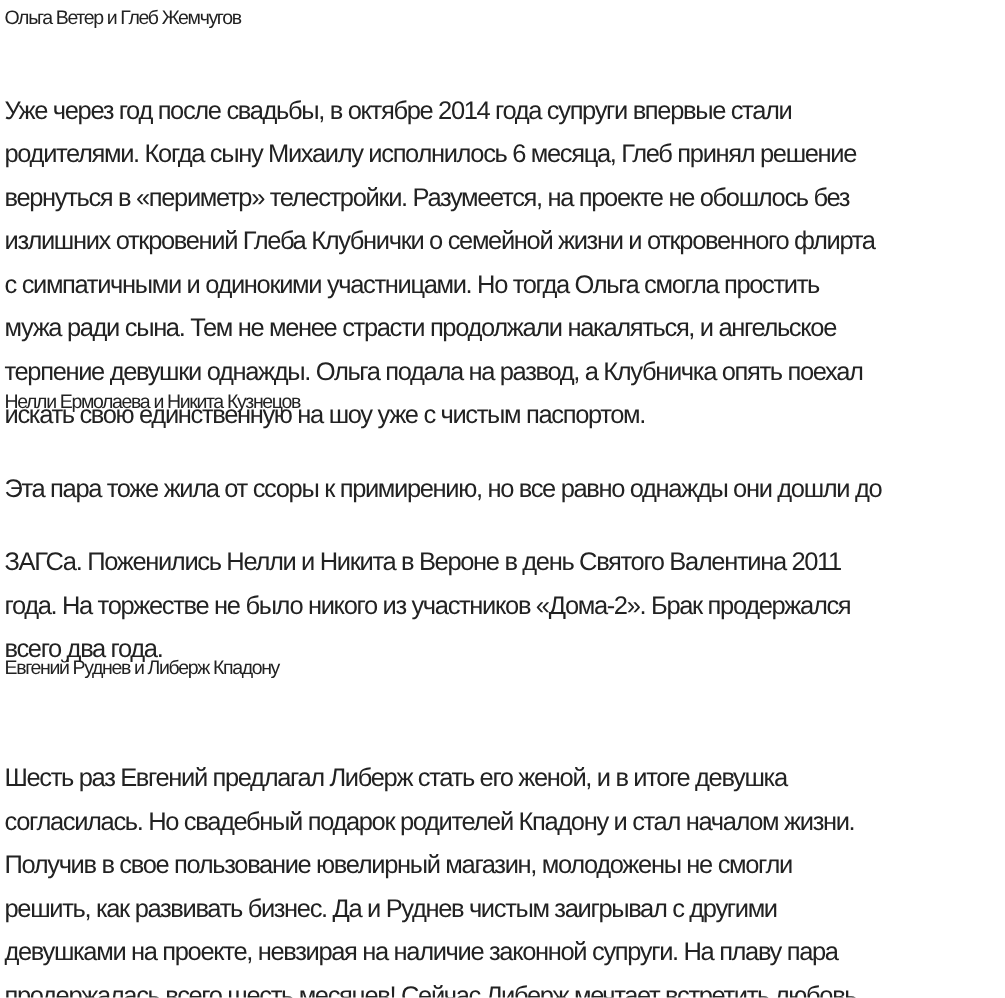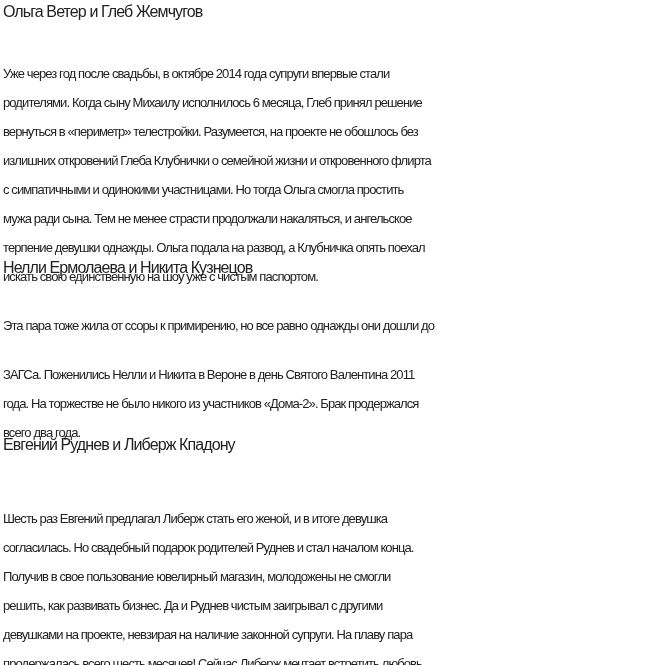--- a/index.html
+++ b/index.html
@@ -18,27 +18,27 @@
     .article {
       position: absolute;
       left: 3px;
       top: 0;
       width: 667px;
     }
     .line {
       position: absolute;
       left: 0;
       white-space: nowrap;
-      font-size: 13px;
+      font-size: 17px;
       letter-spacing: -0.9px;
       transform-origin: left top;
       line-height: 24px;
     }
     .heading {
-      font-size: 16px;
+      font-size: 13px;
     }
   </style>
 </head>
 <body>
 
 <div class="article">
 
   <div class="line heading" style="top:0px">Ольга Ветер и Глеб Жемчугов</div>
   <div class="line" style="top:62px">Уже через год после свадьбы, в октябре 2014 года супруги впервые стали</div>
   <div class="line" style="top:91px">родителями. Когда сыну Михаилу исполнилось 6 месяца, Глеб принял решение</div>
@@ -50,19 +50,19 @@
   <div class="line" style="top:265px">искать свою единственную на шоу уже с чистым паспортом.</div>
 
   <div class="line heading" style="top:256px">Нелли Ермолаева и Никита Кузнецов</div>
   <div class="line" style="top:314px">Эта пара тоже жила от ссоры к примирению, но все равно однажды они дошли до</div>
   <div class="line" style="top:363px">ЗАГСа. Поженились Нелли и Никита в Вероне в день Святого Валентина 2011</div>
   <div class="line" style="top:392px">года. На торжестве не было никого из участников «Дома-2». Брак продержался</div>
   <div class="line" style="top:421px">всего два года.</div>
 
   <div class="line heading" style="top:433px">Евгений Руднев и Либерж Кпадону</div>
   <div class="line" style="top:507px">Шесть раз Евгений предлагал Либерж стать его женой, и в итоге девушка</div>
-  <div class="line" style="top:536px">согласилась. Но свадебный подарок родителей Руднев и стал началом конца.</div>
+  <div class="line" style="top:536px">согласилась. Но свадебный подарок родителей Кпадону и стал началом жизни.</div>
   <div class="line" style="top:565px">Получив в свое пользование ювелирный магазин, молодожены не смогли</div>
   <div class="line" style="top:594px">решить, как развивать бизнес. Да и Руднев чистым заигрывал с другими</div>
   <div class="line" style="top:623px">девушками на проекте, невзирая на наличие законной супруги. На плаву пара</div>
   <div class="line" style="top:652px">продержалась всего шесть месяцев! Сейчас Либерж мечтает встретить любовь</div>
 
 </div>
 
 </body></html>

